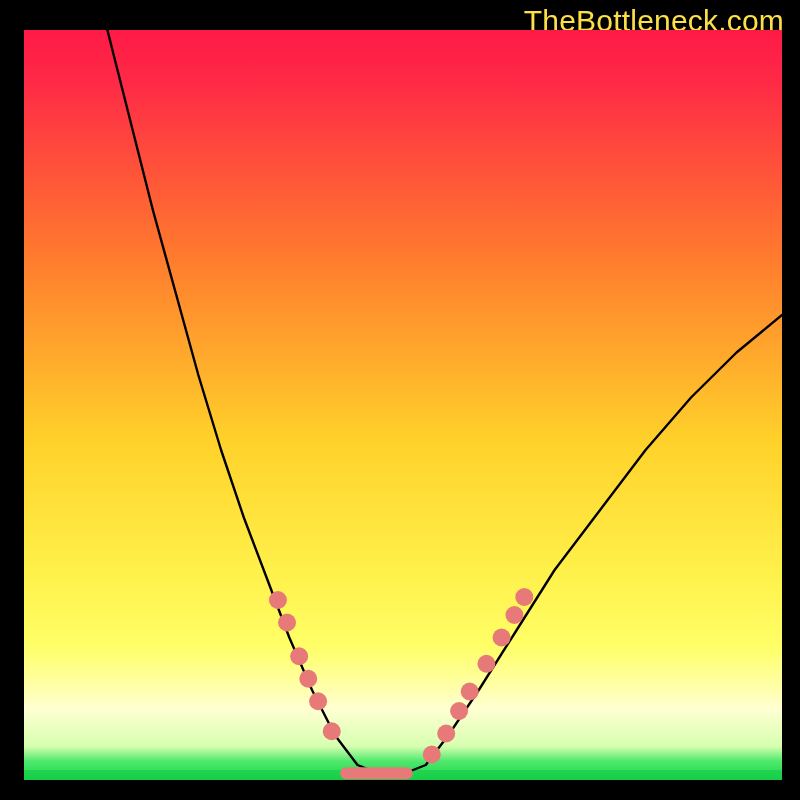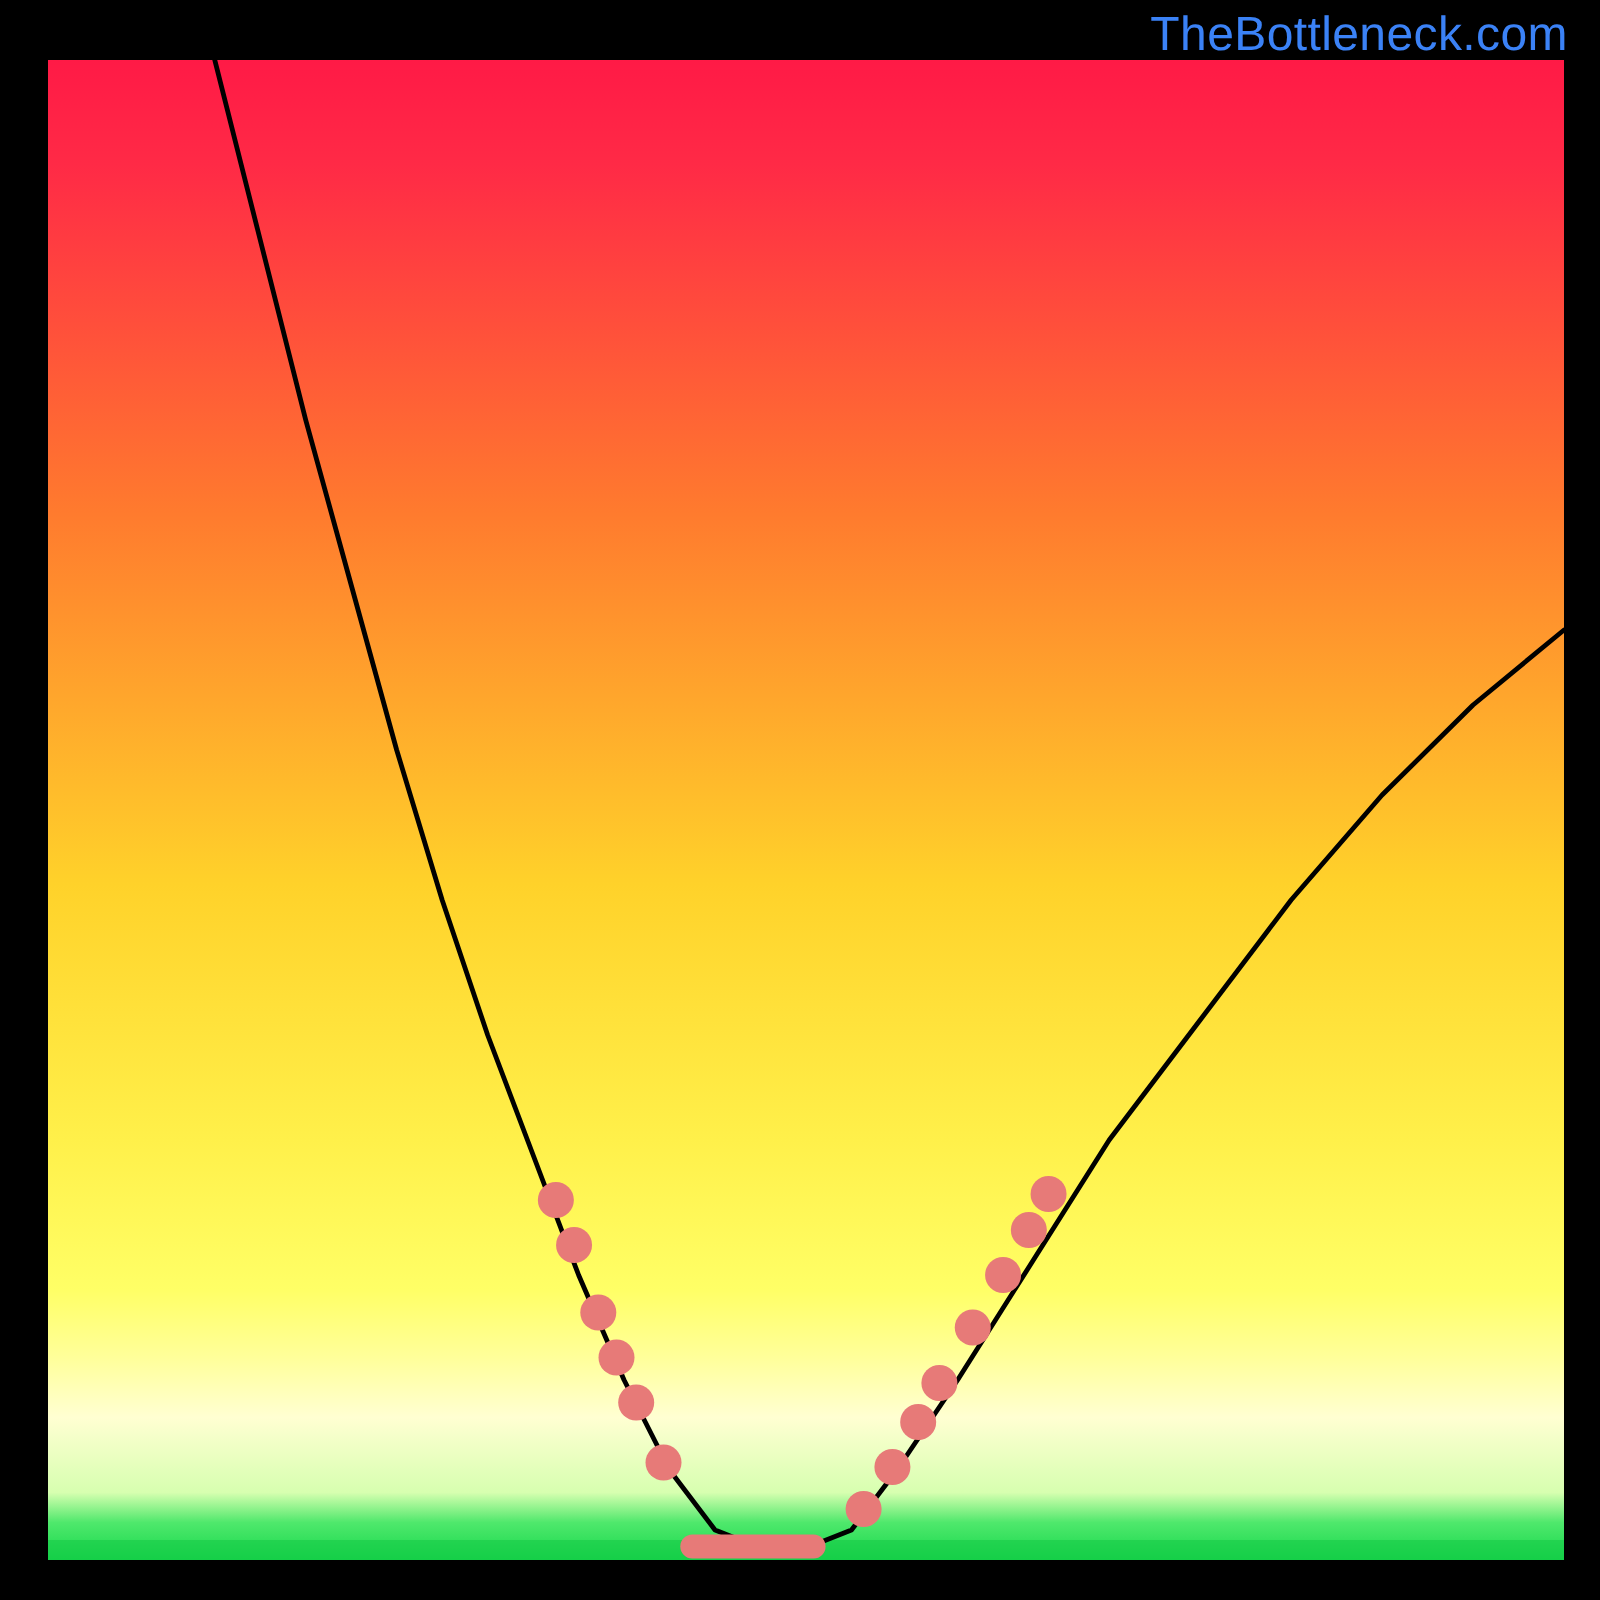--- a/index.html
+++ b/index.html
@@ -23,22 +23,22 @@
     left: 24px;
     top: 30px;
     width: 758px;   
     height: 750px;  
     overflow: hidden;
   }
   .watermark {
     position: absolute;
     top: 4px;
     right: 16px;
-    color: #3b82f6;
-    font-size: 24px;
+    color: #fde047;
+    font-size: 30px;
     font-weight: 500;
     letter-spacing: 0.2px;
     user-select: none;
   }
   svg { display: block; }
 </style>
 </head>
 <body>
 
 <div class="frame">

